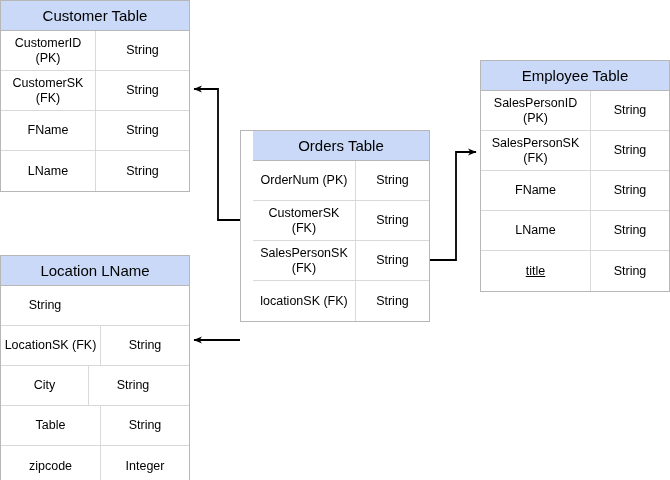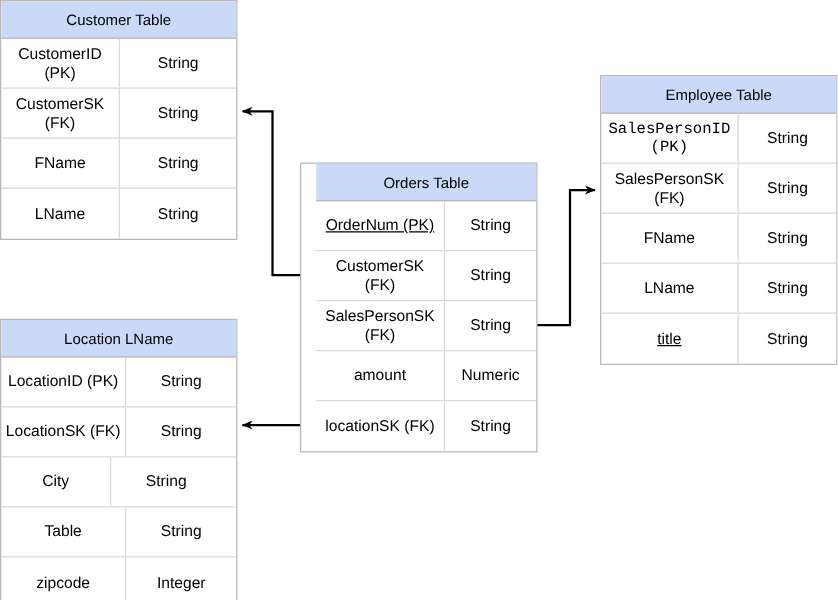--- a/index.html
+++ b/index.html
@@ -28,21 +28,21 @@
     background: #ffffff;
     border-collapse: collapse;
   }
   .er-header {
     box-sizing: border-box;
     background: #c9d9f7;
     border-bottom: 1px solid #b7b7b7;
     height: 30px;
     line-height: 30px;
     text-align: center;
-    font-size: 12px;
+    font-size: 15px;
     color: #000000;
     white-space: nowrap;
   }
   .er-row {
     box-sizing: border-box;
     display: flex;
     height: 40px;
     border-bottom: 1px solid #d9d9d9;
   }
   .er-row.last {
@@ -91,44 +91,40 @@
         <div class="er-cell type" style="width: 93px;">String</div>
       </div>
       <div class="er-row last">
         <div class="er-cell name" style="width: 95px;">LName</div>
         <div class="er-cell type" style="width: 93px;">String</div>
       </div>
     </div>
     <div class="er-table" style="left: 240px; top: 130px; width: 190px; padding-left: 12px;">
       <div class="er-header">Orders Table</div>
       <div class="er-row">
-        <div class="er-cell name" style="width: 110px; text-decoration: underline;">OrderNum (PK)</div>
+        <div class="er-cell name" style="width: 110px;">OrderNum (PK)</div>
         <div class="er-cell type" style="width: 78px;">String</div>
       </div>
       <div class="er-row">
         <div class="er-cell name" style="width: 110px;">CustomerSK (FK)</div>
         <div class="er-cell type" style="width: 78px;">String</div>
       </div>
       <div class="er-row">
         <div class="er-cell name" style="width: 110px;">SalesPersonSK (FK)</div>
         <div class="er-cell type" style="width: 78px;">String</div>
       </div>
-      <div class="er-row">
-        <div class="er-cell name" style="width: 110px;">amount</div>
-        <div class="er-cell type" style="width: 78px;">Numeric</div>
-      </div>
       <div class="er-row last">
         <div class="er-cell name" style="width: 110px;">locationSK (FK)</div>
         <div class="er-cell type" style="width: 78px;">String</div>
       </div>
     </div>
     <div class="er-table" style="left: 480px; top: 60px; width: 190px;">
       <div class="er-header">Employee Table</div>
       <div class="er-row">
-        <div class="er-cell name" style="width: 110px; font-family: Liberation Mono, monospace;">SalesPersonID (PK)</div>
+        <div class="er-cell name" style="width: 110px;">SalesPersonID (PK)</div>
         <div class="er-cell type" style="width: 78px;">String</div>
       </div>
       <div class="er-row">
         <div class="er-cell name" style="width: 110px;">SalesPersonSK (FK)</div>
         <div class="er-cell type" style="width: 78px;">String</div>
       </div>
       <div class="er-row">
         <div class="er-cell name" style="width: 110px;">FName</div>
         <div class="er-cell type" style="width: 78px;">String</div>
       </div>
@@ -137,21 +133,20 @@
         <div class="er-cell type" style="width: 78px;">String</div>
       </div>
       <div class="er-row last">
         <div class="er-cell name" style="width: 110px; text-decoration: underline;">title</div>
         <div class="er-cell type" style="width: 78px;">String</div>
       </div>
     </div>
     <div class="er-table" style="left: 0px; top: 255px; width: 190px;">
       <div class="er-header">Location LName</div>
       <div class="er-row">
-        <div class="er-cell name" style="width: 100px;">LocationID (PK)</div>
         <div class="er-cell type" style="width: 88px;">String</div>
       </div>
       <div class="er-row">
         <div class="er-cell name" style="width: 100px;">LocationSK (FK)</div>
         <div class="er-cell type" style="width: 88px;">String</div>
       </div>
       <div class="er-row">
         <div class="er-cell name" style="width: 88px;">City</div>
         <div class="er-cell type" style="width: 88px;">String</div>
       </div>

